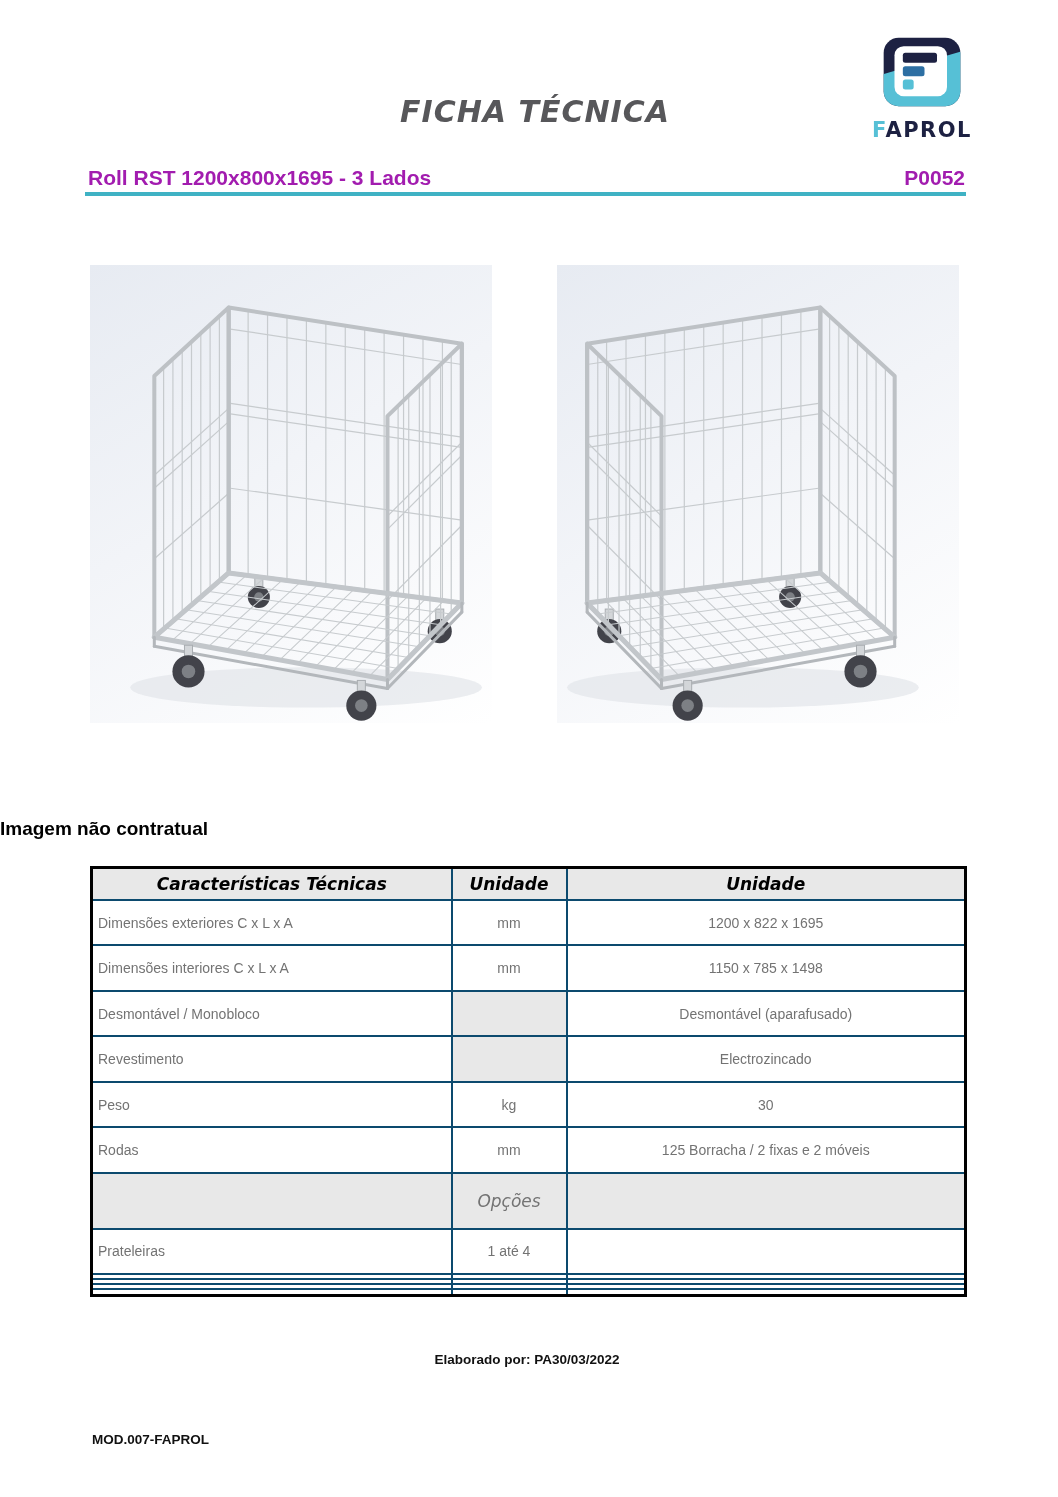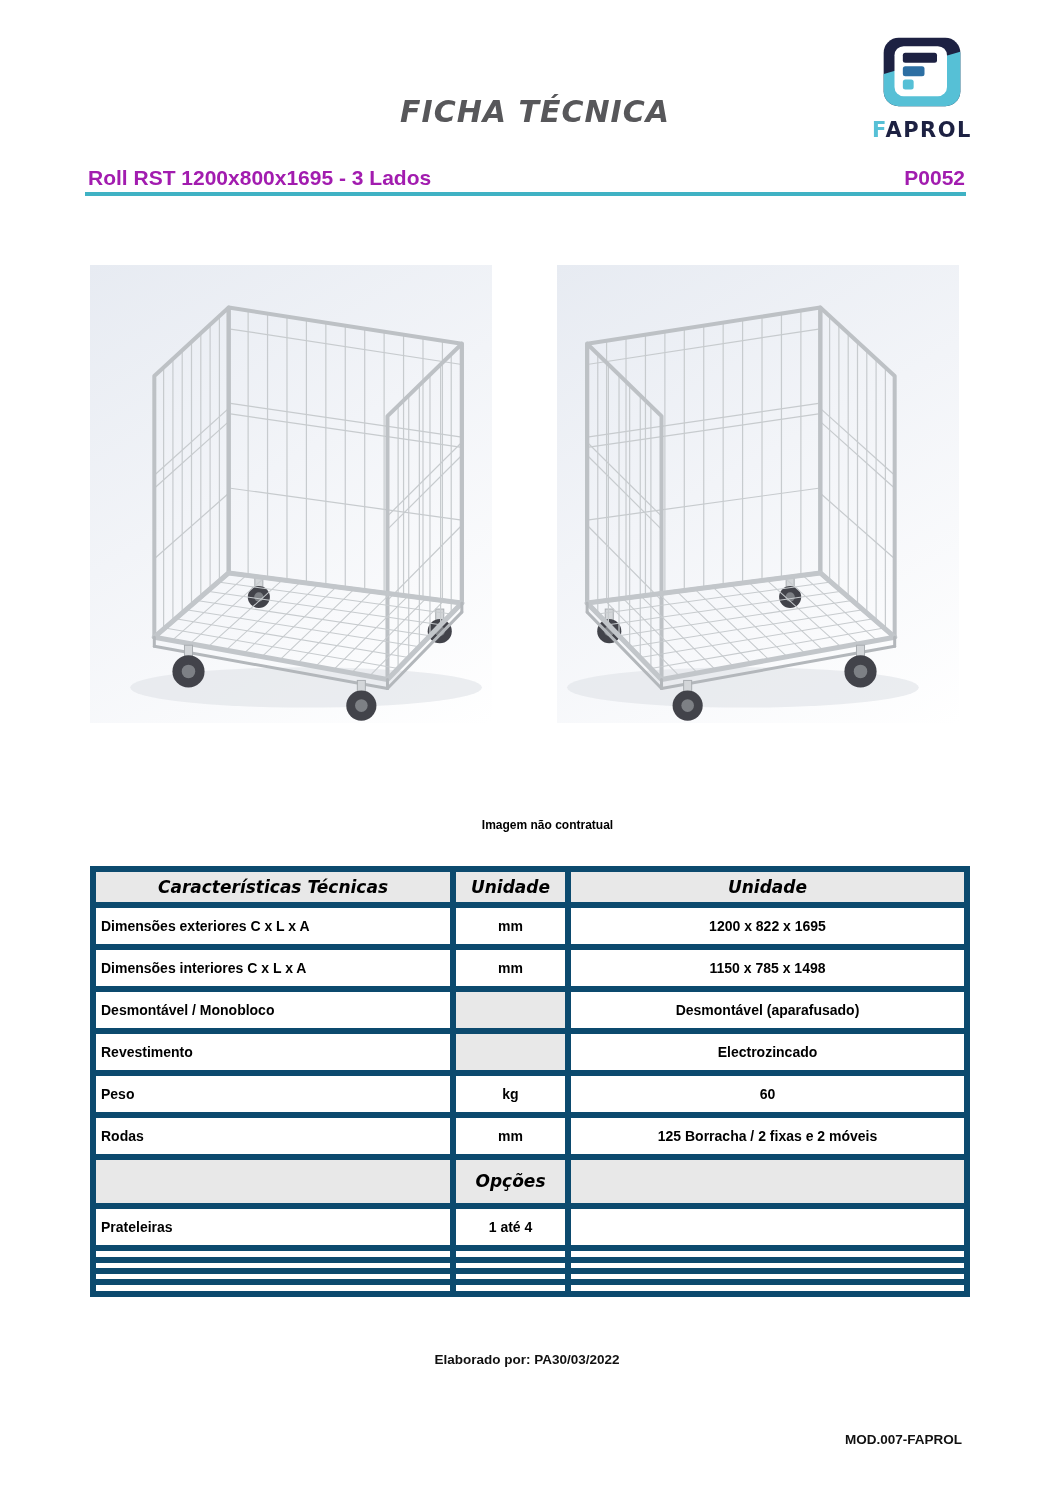--- a/index.html
+++ b/index.html
@@ -13,38 +13,38 @@
   .logo-text{margin-top:12px;font-family:"DejaVu Sans",sans-serif;font-weight:bold;
              font-size:21px;letter-spacing:1.5px;line-height:1;}
   .lf{color:#56c0d6;} .lr{color:#1d2142;}
   .product-row{position:absolute;top:166px;left:88px;width:877px;display:flex;
                justify-content:space-between;font-size:21px;font-weight:bold;color:#a21caf;}
   .rule{position:absolute;top:192px;left:85px;width:881px;height:4px;background:#3fb2c4;}
   .images-row{position:absolute;top:265px;left:90px;display:flex;gap:65px;}
   .img-box{width:402px;height:458px;
            background:linear-gradient(150deg,#e7ebf2 0%,#f2f4f8 45%,#ffffff 100%);}
   .img-box svg{display:block;width:402px;height:458px;}
-  .caption{position:absolute;top:818px;left:0;width:1015px;text-align:center;
-           font-size:12px;font-weight:bold;color:#000;padding-left:40px;}
+  .caption{position:absolute;top:818px;left:0;width:1015px;text-align:left;
+           font-size:19px;font-weight:bold;color:#000;}
   .spec-table{position:absolute;top:866px;left:90px;width:874px;height:431px;
               border-collapse:collapse;table-layout:fixed;border:3px solid #000;}
-  .spec-table th,.spec-table td{border:6px solid #0c4a6e;padding:0 5px;overflow:hidden;
+  .spec-table th,.spec-table td{border:2px solid #0c4a6e;padding:0 5px;overflow:hidden;
               white-space:nowrap;}
   .spec-table th{height:30px;background:#e8e8e8;font-family:"DejaVu Sans",sans-serif;
               font-style:italic;font-weight:bold;font-size:17px;color:#000;}
-  .spec-table td{font-size:14px;font-weight:bold;color:#000000;}
+  .spec-table td{font-size:14px;font-weight:normal;color:#737373;}
   td.label{text-align:left;}
   td.unit,td.value{text-align:center;}
   td.muted{color:#8f9296;font-weight:normal;}
   td.shade{background:#e8e8e8;}
   tr.opts td{background:#e8e8e8;font-family:"DejaVu Sans",sans-serif;
              font-style:italic;font-size:17px;}
   .footer-row{position:absolute;top:1352px;left:92px;width:870px;display:flex;
               justify-content:center;font-size:13.5px;font-weight:bold;}
-  .doc-code{position:absolute;top:1432px;left:92px;width:870px;text-align:right;
+  .doc-code{position:absolute;top:1432px;left:92px;width:870px;text-align:left;
             font-size:13.5px;font-weight:bold;}
 </style>
 </head>
 <body>
 
 <div class="page">
 
   <h1 class="title">FICHA TÉCNICA</h1>
 
   <div class="logo">
@@ -263,21 +263,21 @@
       <td class="value">Desmontável (aparafusado)</td>
     </tr>
     <tr>
       <td class="label">Revestimento</td>
       <td class="unit shade"></td>
       <td class="value">Electrozincado</td>
     </tr>
     <tr>
       <td class="label">Peso</td>
       <td class="unit">kg</td>
-      <td class="value">60</td>
+      <td class="value">30</td>
     </tr>
     <tr>
       <td class="label">Rodas</td>
       <td class="unit">mm</td>
       <td class="value">125 Borracha / 2 fixas e 2 móveis</td>
     </tr>
     <tr class="opts">
       <td></td>
       <td class="unit">Opções</td>
       <td></td>

